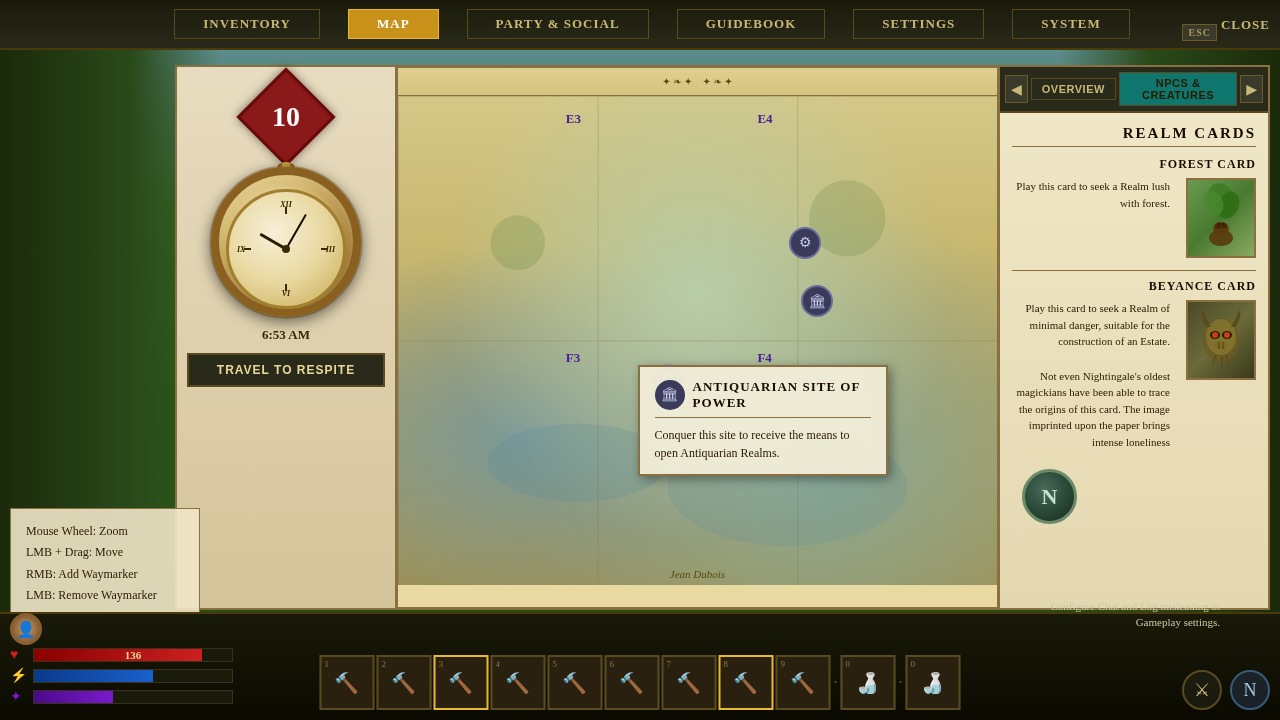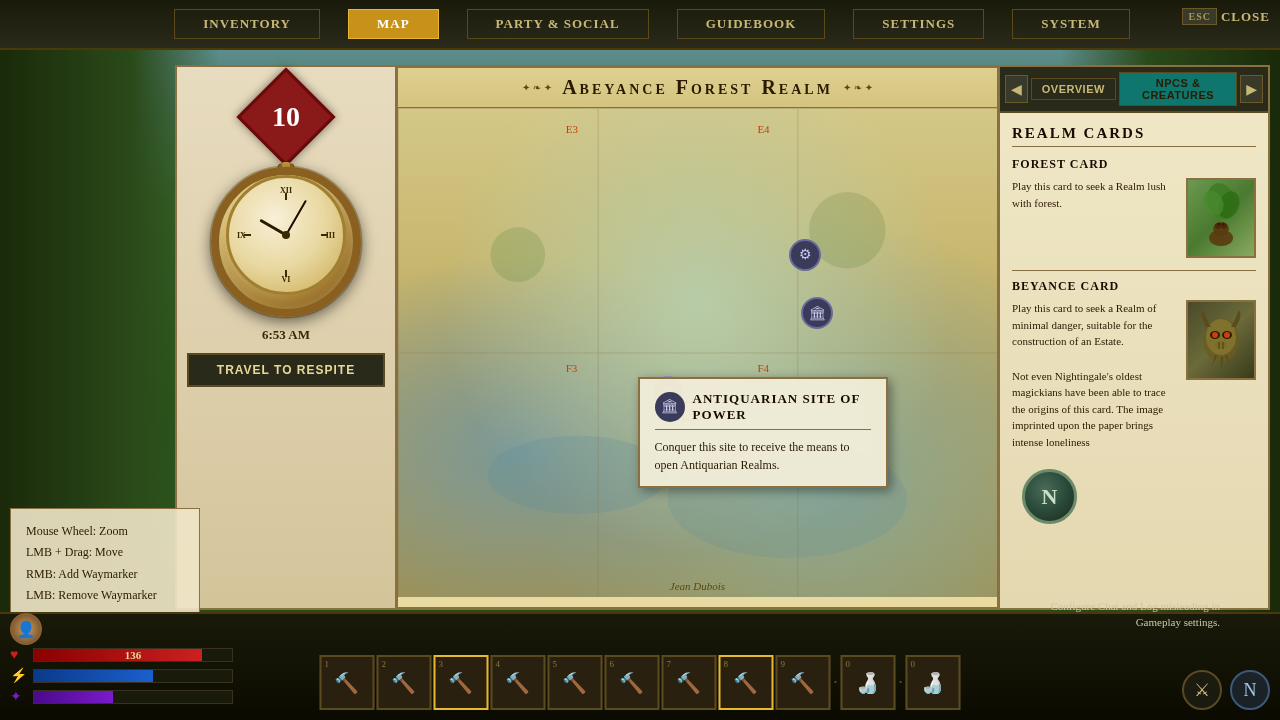--- a/index.html
+++ b/index.html
@@ -91,20 +91,21 @@
       font-weight: bold;
       letter-spacing: 1px;
       cursor: pointer;
     }
     .esc-badge {
       background: #3a3a2a;
       border: 1px solid #6a5a2a;
       padding: 2px 5px;
       font-size: 10px;
       color: #a89858;
+      margin-top: 16px;
     }
 
     
     .main-panel {
       position: absolute;
       top: 65px;
       left: 175px;
       right: 10px;
       bottom: 110px;
       display: flex;
@@ -150,24 +151,25 @@
       margin-bottom: 10px;
     }
     .clock-face {
       width: 150px;
       height: 150px;
       border-radius: 50%;
       background: radial-gradient(circle at 40% 35%, #f5e8c0 0%, #d4b870 40%, #a07830 70%, #6a4a10 100%);
       border: 8px solid #8a6020;
       box-shadow: 0 4px 15px rgba(0,0,0,0.6), inset 0 2px 8px rgba(255,255,220,0.3);
       display: flex;
-      align-items: flex-start;
+      align-items: flex-end;
       justify-content: center;
       position: relative;
       overflow: hidden;
+      font-style: italic;
     }
     .clock-inner {
       width: 120px;
       height: 120px;
       border-radius: 50%;
       background: radial-gradient(circle at 40% 35%, #f8f0d8 0%, #e8d8a0 50%, #c8a850 100%);
       border: 3px solid #a08030;
       position: relative;
       display: flex;
       align-items: center;
@@ -289,23 +291,23 @@
       inset: 0;
       background:
         radial-gradient(ellipse at 50% 40%, #b8cca8 0%, transparent 60%),
         radial-gradient(ellipse at 20% 70%, #7a9898 0%, transparent 40%),
         radial-gradient(ellipse at 70% 75%, #8aaa98 0%, transparent 50%),
         linear-gradient(180deg, #d4c888 0%, #c8b870 30%, #b0a060 60%, #a09050 100%);
     }
     
     .grid-label {
       position: absolute;
-      font-size: 11px;
-      color: #c2410c;
-      font-weight: normal;
+      font-size: 13px;
+      color: #4c1d95;
+      font-weight: bold;
     }
     
     .map-marker {
       position: absolute;
       width: 32px;
       height: 32px;
       border-radius: 50%;
       background: #3a3a5a;
       border: 2px solid #6a6a9a;
       display: flex;
@@ -420,20 +422,21 @@
       text-transform: uppercase;
     }
     .panel-tab.active {
       background: #0f766e;
       color: #2a1a00;
     }
     .right-panel-content {
       flex: 1;
       overflow-y: auto;
       padding: 12px;
+      text-align: right;
     }
     .right-panel-content::-webkit-scrollbar { width: 6px; }
     .right-panel-content::-webkit-scrollbar-track { background: #d4c490; }
     .right-panel-content::-webkit-scrollbar-thumb { background: #8a7040; }
     .section-title {
       font-size: 15px;
       font-weight: bold;
       color: #1a0a00;
       letter-spacing: 2px;
       text-transform: uppercase;
@@ -712,21 +715,20 @@
     </div>
 
     <div class="clock-time">6:53 AM</div>
     <button class="travel-btn">TRAVEL TO RESPITE</button>
   </div>
 
   <div class="map-container">
     <div class="map-title-area">
       <div style="display:flex;align-items:center;justify-content:center;gap:10px;">
         <span class="map-title-deco">✦ ❧ ✦</span>
-        <span class="map-title">Abeyance Forest Realm</span>
         <span class="map-title-deco">✦ ❧ ✦</span>
       </div>
     </div>
     <div class="map-area">
       <div class="map-terrain"></div>
 
       <svg style="position:absolute;inset:0;width:100%;height:100%;opacity:0.4">
 
         <ellipse cx="30%" cy="75%" rx="15%" ry="8%" fill="#5a8a9a" opacity="0.6"></ellipse>
         <ellipse cx="65%" cy="80%" rx="20%" ry="12%" fill="#5a8a9a" opacity="0.5"></ellipse>

